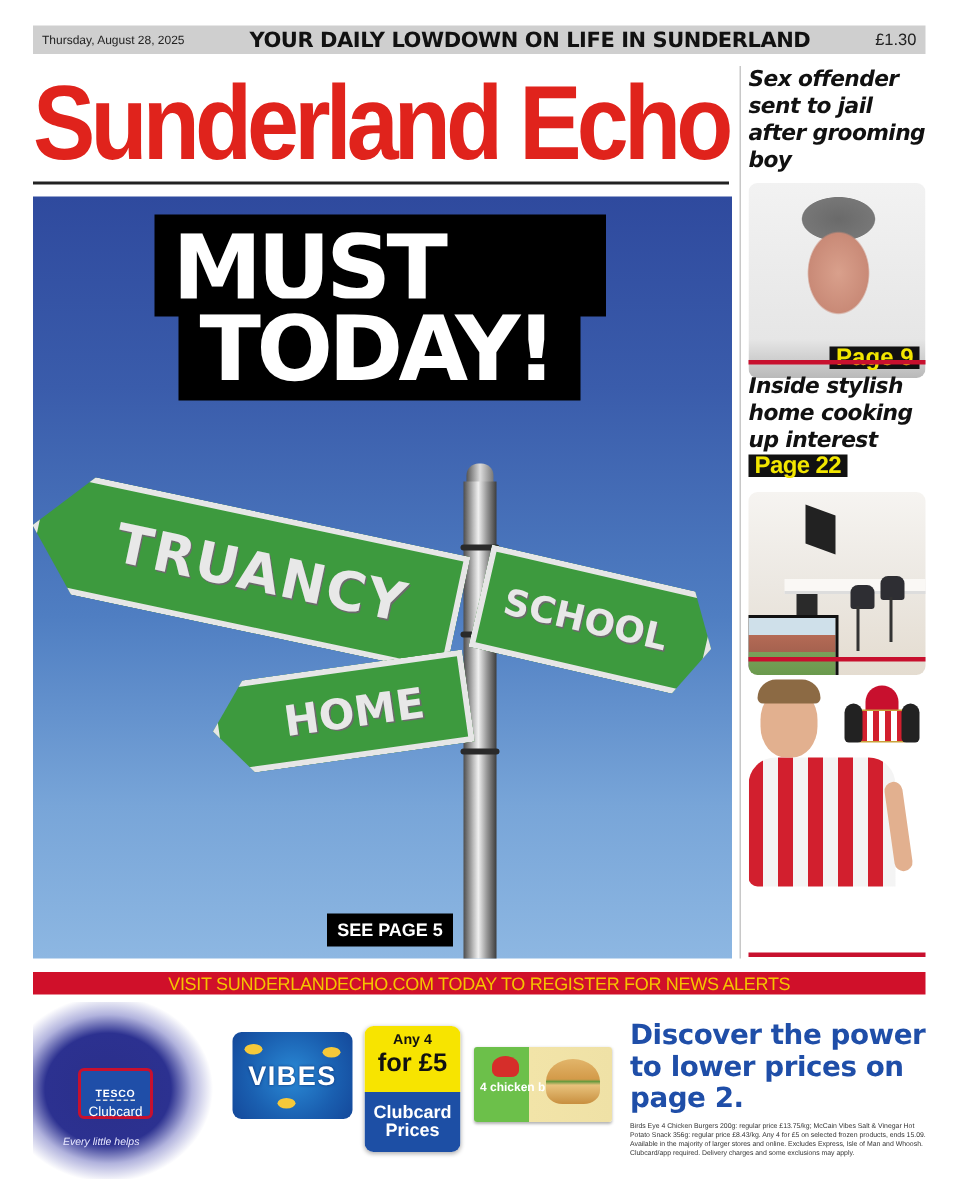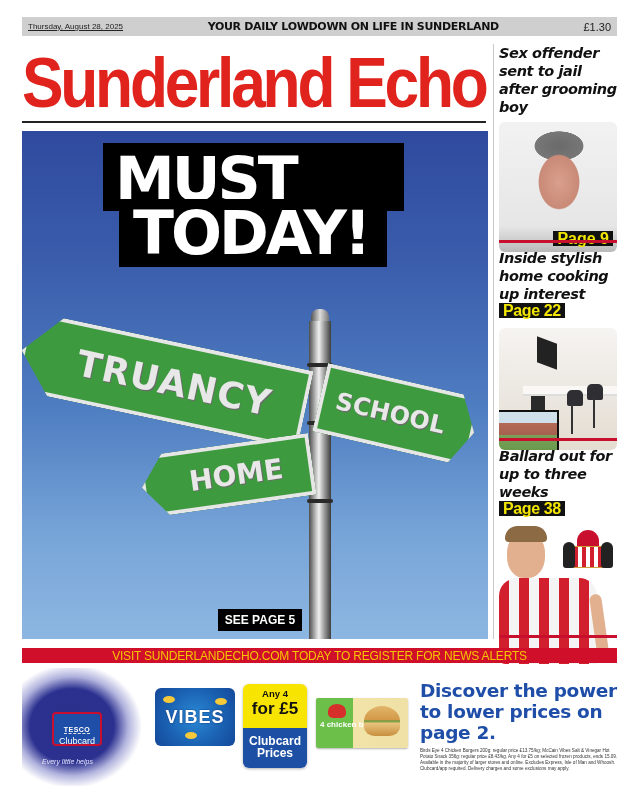--- a/index.html
+++ b/index.html
@@ -2,22 +2,22 @@
 <html><head>
 <meta charset="utf-8">
 <style>
   * { box-sizing: border-box; margin: 0; padding: 0; }
   html, body { width: 640px; height: 792px; background: #ffffff; overflow: hidden; }
   body { position: relative; font-family: "Liberation Sans", sans-serif; color: #111; }
 
   
   .topbar { position: absolute; left: 22px; top: 17px; width: 595px; height: 19px; background: #cfcfcf;
             display: flex; align-items: center; justify-content: space-between; padding: 0 6px; }
-  .topbar .date { font-size: 8px; color: #222; text-decoration: underline; }
-  .topbar .tagline { font-family: "DejaVu Sans", sans-serif; font-weight: bold; font-size: 11px; letter-spacing: -0.3px; color: #111; }
+  .topbar .date { font-size: 8px; color: #222; }
+  .topbar .tagline { font-family: "DejaVu Sans", sans-serif; font-weight: bold; font-size: 14px; letter-spacing: -0.3px; color: #111; }
   .topbar .price { font-size: 11px; color: #222; }
 
   
   .masthead { position: absolute; left: 22px; top: 44px; width: 466px; height: 74px; }
   .masthead .logo { font-family: "Liberation Sans", sans-serif; font-weight: bold; font-size: 67px; color: #e0231c;
             letter-spacing: -3.5px; transform: scaleX(0.93) scaleY(1.05); transform-origin: left top; line-height: 74px; white-space: nowrap; }
   .rule { position: absolute; left: 22px; top: 121px; width: 464px; height: 2px; background: #222; }
 
   
   .hero { position: absolute; left: 22px; top: 131px; width: 466px; height: 508px; overflow: hidden;
@@ -179,24 +179,20 @@
     <div class="stool" style="left:68px;top:62px"></div>
     <div class="stool-leg" style="left:72px;top:76px"></div>
     <div class="stool" style="left:88px;top:56px"></div>
     <div class="stool-leg" style="left:94px;top:70px"></div>
     <div class="inset-house"></div>
   </div>
 </div>
 <div class="red-sep" style="top:438px"></div>
 
 <div class="side-story" style="top:447px">
-  <div class="side-title">
-    <span>Ballard out for up to three weeks</span>
-    <span class="page-tag">Page 38</span>
-  </div>
   <div class="side-photo photo-player">
     <div class="crest">
       <div class="top"></div>
       <div class="body"></div>
       <div class="lion" style="left:0"></div>
       <div class="lion" style="left:38px"></div>
     </div>
     <div class="player-shirt"></div>
     <div class="player-head"></div>
     <div class="player-hair"></div>

